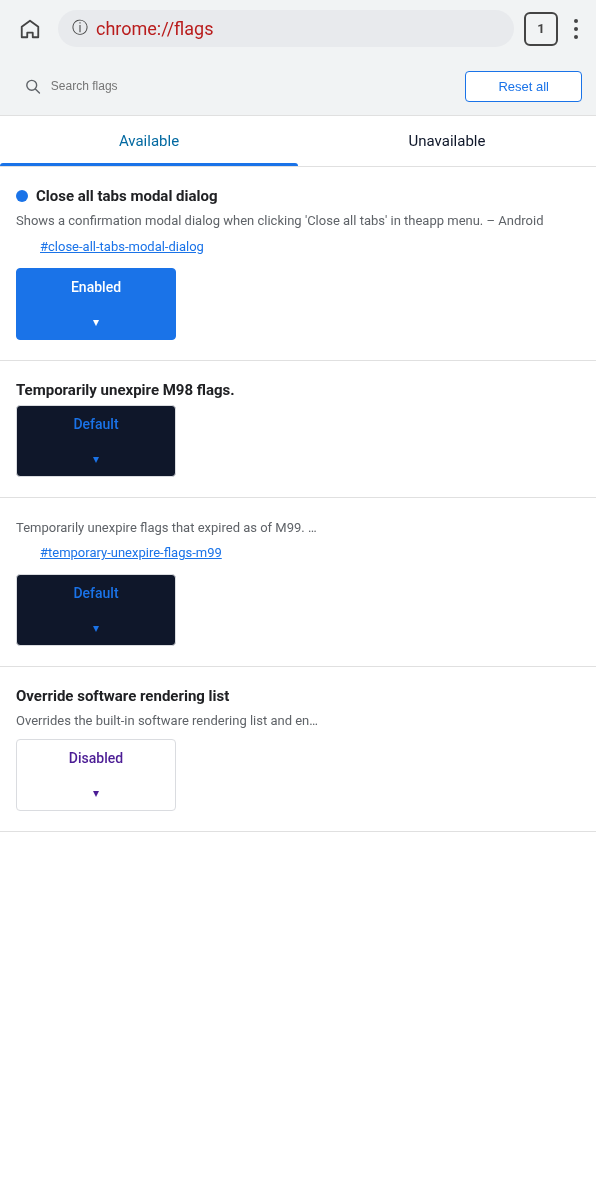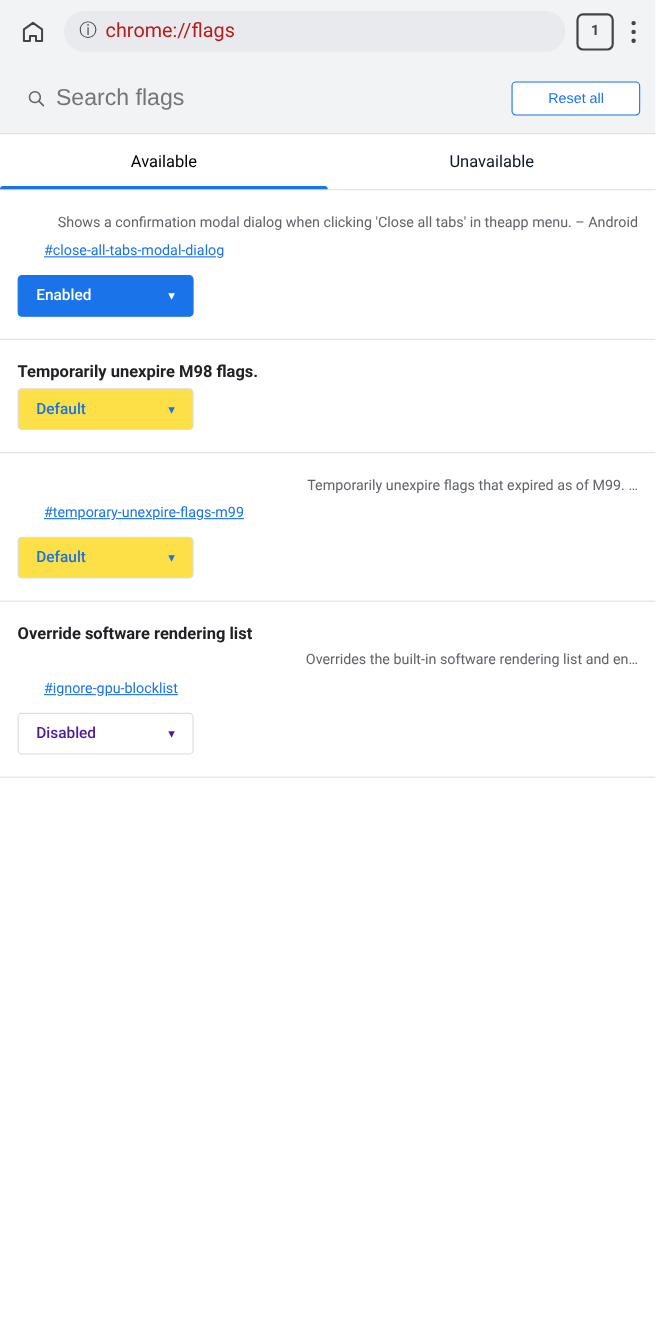--- a/index.html
+++ b/index.html
@@ -73,21 +73,21 @@
       background: #f1f3f4;
       border-radius: 4px;
       display: flex;
       align-items: center;
       gap: 10px;
       padding: 8px 10px;
     }
     .search-input-wrap input {
       border: none;
       background: transparent;
-      font-size: 21px;
+      font-size: 12px;
       color: #0c4a6e;
       outline: none;
       width: 100%;
     }
     .reset-btn {
       border: 1px solid #1a73e8;
       background: #fff;
       color: #1a73e8;
       padding: 7px 32px;
       border-radius: 4px;
@@ -103,21 +103,21 @@
     }
     .tab {
       flex: 1;
       text-align: center;
       padding: 16px 0;
       font-size: 15px;
       cursor: pointer;
       position: relative;
     }
     .tab.active {
-      color: #000000;
+      color: #0369a1;
     }
     .tab.active::after {
       content: '';
       position: absolute;
       bottom: 0; left: 0; right: 0;
       height: 3px;
       background: #1a73e8;
       border-radius: 3px 3px 0 0;
     }
     .tab.inactive {
@@ -147,21 +147,20 @@
     .flag-title {
       font-size: 15px;
       font-weight: bold;
       color: #202124;
     }
     .flag-desc {
       font-size: 13px;
       color: #5f6368;
       margin-bottom: 8px;
       line-height: 1.5;
-      text-align: right;
     }
     .flag-link {
       font-size: 13px;
       color: #1a73e8;
       text-decoration: underline;
       display: block;
       margin-bottom: 14px;
       margin-left: 24px;
     }
 
@@ -169,28 +168,29 @@
     .flag-dropdown {
       display: inline-flex;
       align-items: center;
       justify-content: space-between;
       border: 1px solid #dadce0;
       border-radius: 4px;
       padding: 10px 16px;
       min-width: 160px;
       cursor: pointer;
       gap: 20px;
+      flex-direction: column;
     }
     .flag-dropdown.enabled-btn {
       background: #1a73e8;
       border-color: #1a73e8;
       color: #fff;
     }
     .flag-dropdown.default-btn {
-      background: #fde047;
+      background: #0f172a;
       color: #1a73e8;
     }
     .flag-dropdown.disabled-btn {
       background: #fff;
       color: #4c1d95;
     }
     .flag-dropdown-label {
       font-size: 14px;
       font-weight: 500;
     }
@@ -242,20 +242,24 @@
     <span>Available</span>
   </div>
   <div class="tab inactive">
     <span>Unavailable</span>
   </div>
 </div>
 
 <div class="flags-list">
 
   <div class="flag-item">
+    <div class="flag-title-row">
+      <div class="flag-dot"></div>
+      <span class="flag-title">Close all tabs modal dialog</span>
+    </div>
     <p class="flag-desc">Shows a confirmation modal dialog when clicking 'Close all tabs' in theapp menu. – Android</p>
     <a class="flag-link">#close-all-tabs-modal-dialog</a>
     <div class="flag-dropdown enabled-btn">
       <span class="flag-dropdown-label">Enabled</span>
       <span class="chevron-down-white">▾</span>
     </div>
   </div>
 
   <div class="flag-item">
     <div class="flag-title-row">
@@ -274,20 +278,19 @@
       <span class="flag-dropdown-label">Default</span>
       <span class="chevron-down">▾</span>
     </div>
   </div>
 
   <div class="flag-item">
     <div class="flag-title-row">
       <span class="flag-title">Override software rendering list</span>
     </div>
     <p class="flag-desc">Overrides the built-in software rendering list and en…</p>
-    <a class="flag-link">#ignore-gpu-blocklist</a>
     <div class="flag-dropdown disabled-btn">
       <span class="flag-dropdown-label">Disabled</span>
       <span class="chevron-down">▾</span>
     </div>
   </div>
 
 </div>
 
 </body></html>

